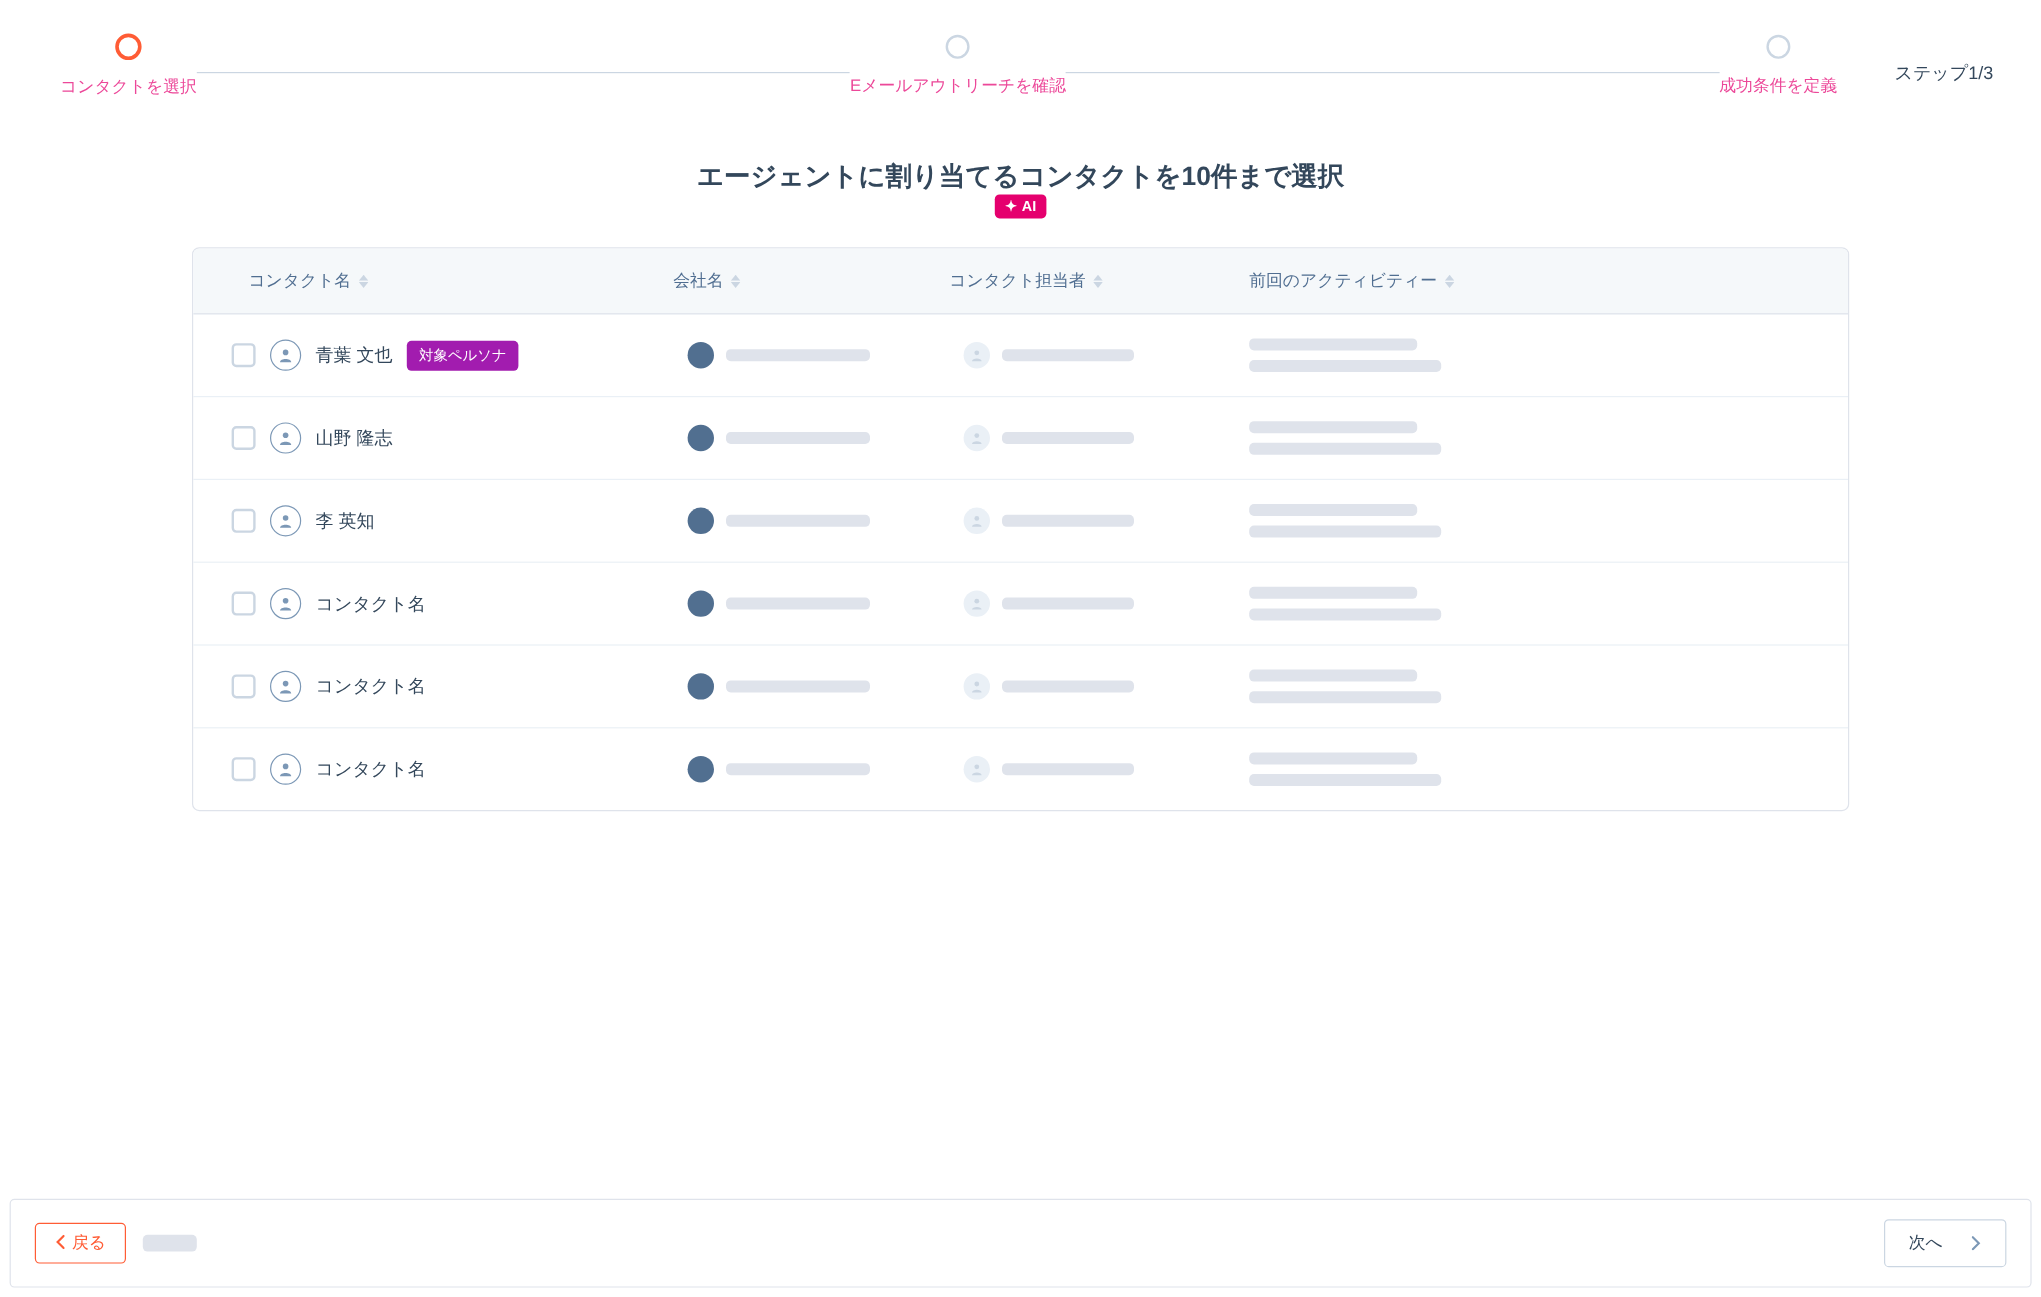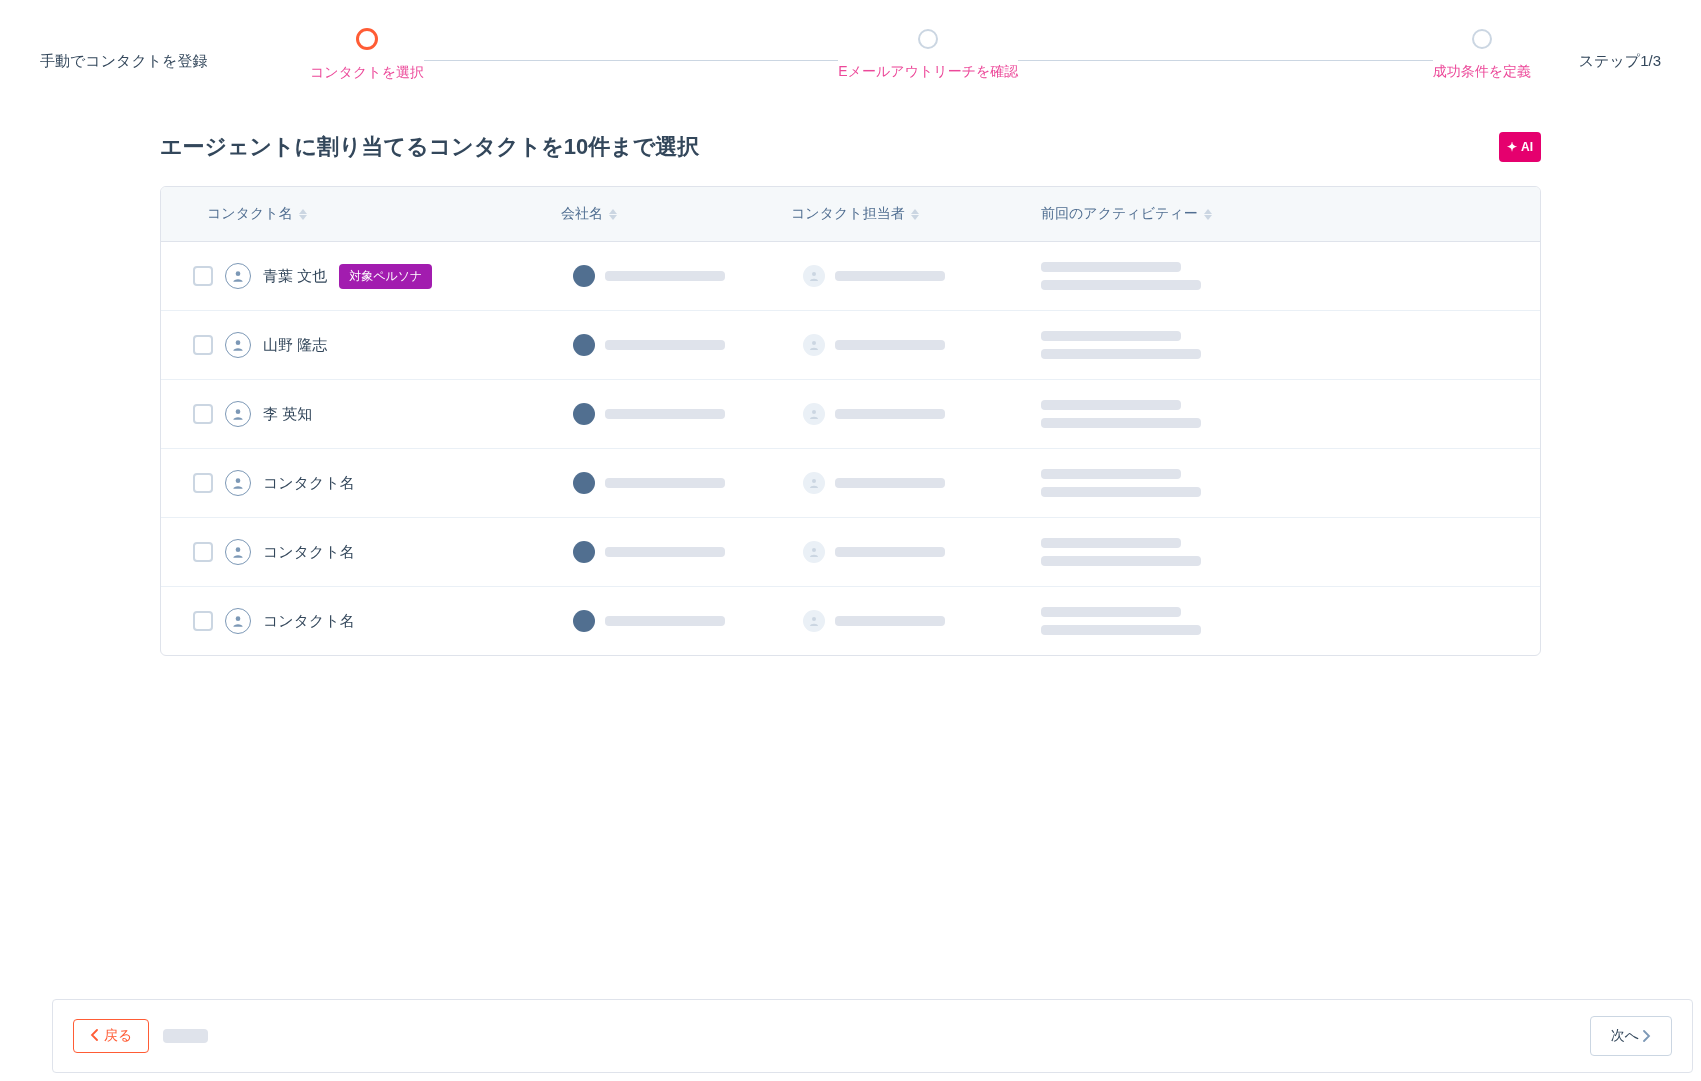--- a/index.html
+++ b/index.html
@@ -13,21 +13,21 @@
 .stepper-mid { flex: 1; position: relative; padding-top: 0; }
 .stepper-track { display: flex; align-items: center; position: relative; padding: 0 10px; }
 .step-circle { width: 20px; height: 20px; border-radius: 50%; background: #fff; border: 2px solid #cbd6e2; }
 .step-circle.active { border: 3px solid #ff5c35; width: 22px; height: 22px; }
 .step-label { margin-top: 14px; font-size: 14px; color: #ec4899; white-space: nowrap; }
 .step-line { flex: 1; height: 1px; background: #cbd6e2; margin-top: 10px; }
 .step-col { display: flex; flex-direction: column; align-items: center; flex: 0 0 auto; }
 
 
 .main { flex: 1; padding: 30px 160px 20px 160px; }
-.main-header { display: flex; justify-content: space-between; margin-bottom: 24px; }
+.main-header { display: flex; align-items: center; justify-content: space-between; margin-bottom: 24px; flex-direction: column; }
 .main-title { font-size: 22px; font-weight: 600; color: #33475b; }
 .ai-badge { background: #e5006e; color: #fff; font-size: 12px; font-weight: 600; padding: 3px 8px; border-radius: 4px; display: inline-flex; align-items: center; gap: 4px; }
 
 
 .table { border: 1px solid #dfe3eb; border-radius: 6px; overflow: hidden; background: #fff; }
 .thead { display: flex; background: #f5f8fa; border-bottom: 1px solid #dfe3eb; padding: 18px 20px; }
 .th { font-size: 14px; color: #506e91; display: flex; align-items: center; gap: 6px; }
 .col-name { flex: 0 0 380px; padding-left: 26px; }
 .col-company { flex: 0 0 230px; }
 .col-owner { flex: 0 0 230px; }
@@ -53,32 +53,31 @@
 .avatar-light { width: 22px; height: 22px; border-radius: 50%; background: #eaf0f6; display: flex; align-items: center; justify-content: center; flex-shrink: 0; }
 .avatar-light svg { width: 12px; height: 12px; }
 
 .skel { background: #dfe3eb; border-radius: 4px; height: 10px; }
 .skel-company { width: 120px; }
 .skel-owner { width: 110px; }
 .skel-act1 { width: 140px; }
 .skel-act2 { width: 160px; }
 
 
-.footer { position: absolute; left: 8px; right: 8px; bottom: 8px; border: 1px solid #dfe3eb; border-radius: 4px; padding: 16px 20px; display: flex; align-items: center; justify-content: space-between; background: #fff; margin-left: 44px; }
+.footer { position: absolute; left: 8px; right: 8px; bottom: 8px; border: 1px solid #dfe3eb; border-radius: 4px; padding: 16px 20px; display: flex; align-items: center; justify-content: space-between; background: #fff; }
 .footer-left { display: flex; align-items: center; gap: 14px; }
 .btn-back { border: 1px solid #ff5c35; color: #ff5c35; background: #fff; padding: 7px 16px; border-radius: 4px; font-size: 14px; display: inline-flex; align-items: center; gap: 6px; cursor: pointer; }
 .skel-footer { width: 45px; height: 14px; background: #dfe3eb; border-radius: 4px; }
-.btn-next { border: 1px solid #cbd6e2; color: #33475b; background: #fff; padding: 10px 20px; border-radius: 4px; font-size: 14px; display: inline-flex; align-items: flex-end; gap: 4px; cursor: pointer; }
+.btn-next { border: 1px solid #cbd6e2; color: #33475b; background: #fff; padding: 10px 20px; border-radius: 4px; font-size: 14px; display: inline-flex; align-items: flex-end; gap: 24px; cursor: pointer; }
 </style>
 </head>
 <body>
 <div class="page">
 
 <div class="stepper-wrap">
-  <div class="stepper-left">手動でコンタクトを登録</div>
   <div class="stepper-mid">
     <div class="stepper-track">
       <div class="step-col">
         <div class="step-circle active"></div>
         <div class="step-label">コンタクトを選択</div>
       </div>
       <div class="step-line"></div>
       <div class="step-col">
         <div class="step-circle"></div>
         <div class="step-label">Eメールアウトリーチを確認</div>

